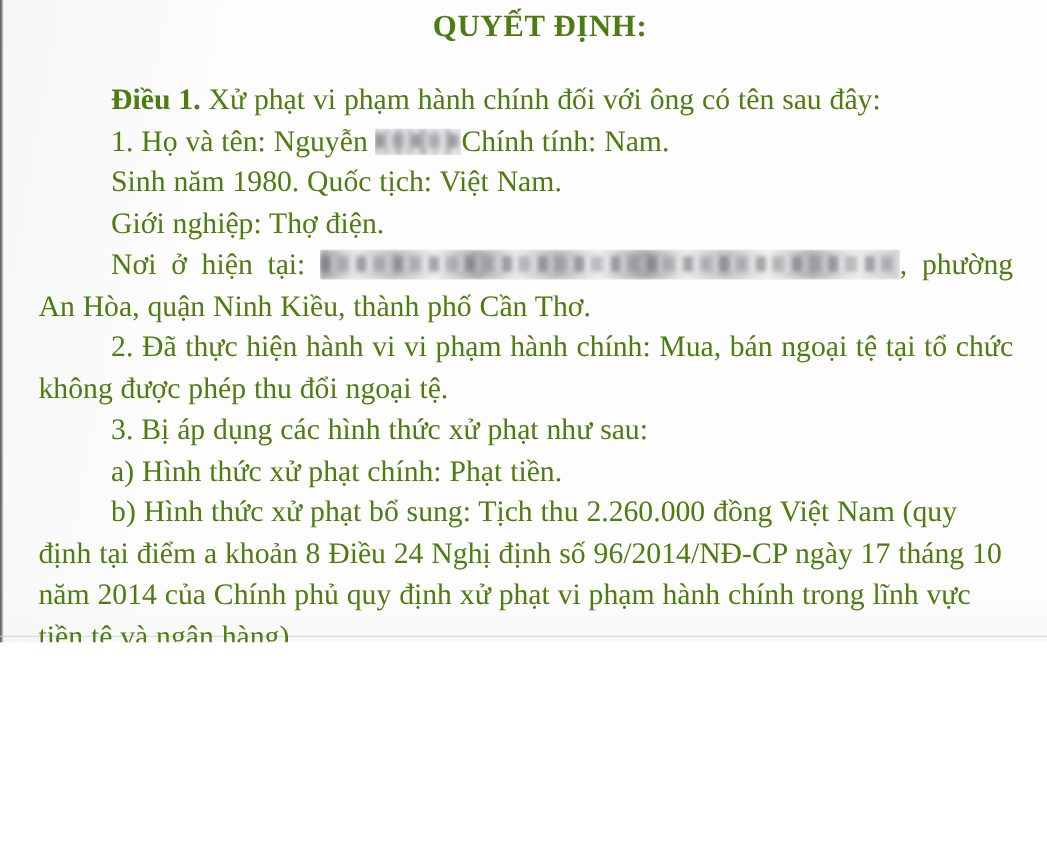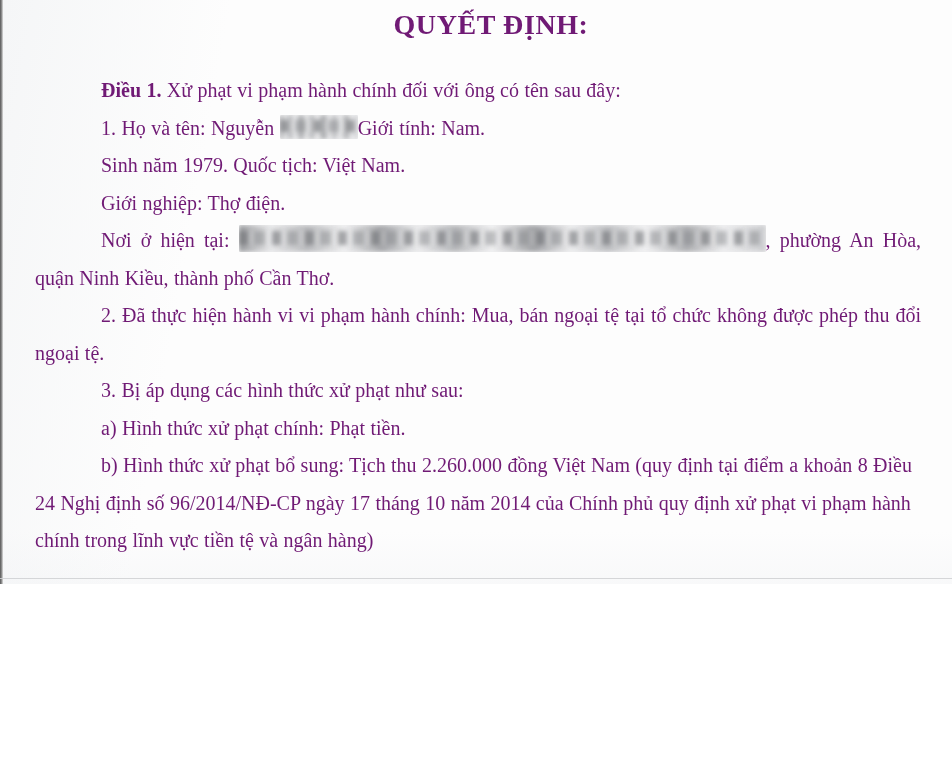--- a/index.html
+++ b/index.html
@@ -9,21 +9,21 @@
     background: #ffffff;
   }
 
   .page {
     position: relative;
     width: 952px;
     height: 584px;
     background: #fdfdfd;
     overflow: hidden;
     font-family: "Liberation Serif", "DejaVu Serif", serif;
-    color: #701a75;
+    color: #4d7c0f;
     -webkit-font-smoothing: antialiased;
   }
 
   
   .paper-tint {
     position: absolute;
     inset: 0;
     background:
       linear-gradient(100deg, rgba(238,240,242,0.55) 0%, rgba(255,255,255,0) 22%),
       linear-gradient(0deg, rgba(243,244,246,0.5) 0%, rgba(255,255,255,0) 9%);
@@ -66,21 +66,21 @@
 
   .body-block {
     position: absolute;
     left: 35px;
     top: 72px;
     width: 886px;
   }
 
   p.para {
     margin: 0 0 0 0;
-    font-size: 20px;
+    font-size: 27px;
     line-height: 37.5px;
     text-align: justify;
     text-indent: 66px;
     text-justify: inter-word;
     word-spacing: 0.4px;
   }
 
   p.para.last {
     text-align: left;
   }
@@ -168,23 +168,23 @@
   <div class="paper-tint"></div>
   <div class="scan-edge-left"></div>
   <div class="scan-edge-bottom"></div>
 
   <div class="doc-title">QUYẾT ĐỊNH:</div>
 
   <div class="body-block">
 
     <p class="para"><span class="bold">Điều 1.</span><span> Xử phạt vi phạm hành chính đối với ông có tên sau đây:</span></p>
 
-    <p class="para"><span>1. Họ và tên: Nguyễn </span><span class="redact redact-name"></span><span>Giới tính: Nam.</span></p>
-
-    <p class="para">Sinh năm 1979. Quốc tịch: Việt Nam.</p>
+    <p class="para"><span>1. Họ và tên: Nguyễn </span><span class="redact redact-name"></span><span>Chính tính: Nam.</span></p>
+
+    <p class="para">Sinh năm 1980. Quốc tịch: Việt Nam.</p>
 
     <p class="para">Giới nghiệp: Thợ điện.</p>
 
     <p class="para"><span>Nơi ở hiện tại: </span><span class="redact redact-address"></span><span>, phường An Hòa, quận Ninh Kiều, thành phố Cần Thơ.</span></p>
 
 
     <p class="para">2. Đã thực hiện hành vi vi phạm hành chính: Mua, bán ngoại tệ tại tổ chức không được phép thu đổi ngoại tệ.</p>
 
 
     <p class="para">3. Bị áp dụng các hình thức xử phạt như sau:</p>

